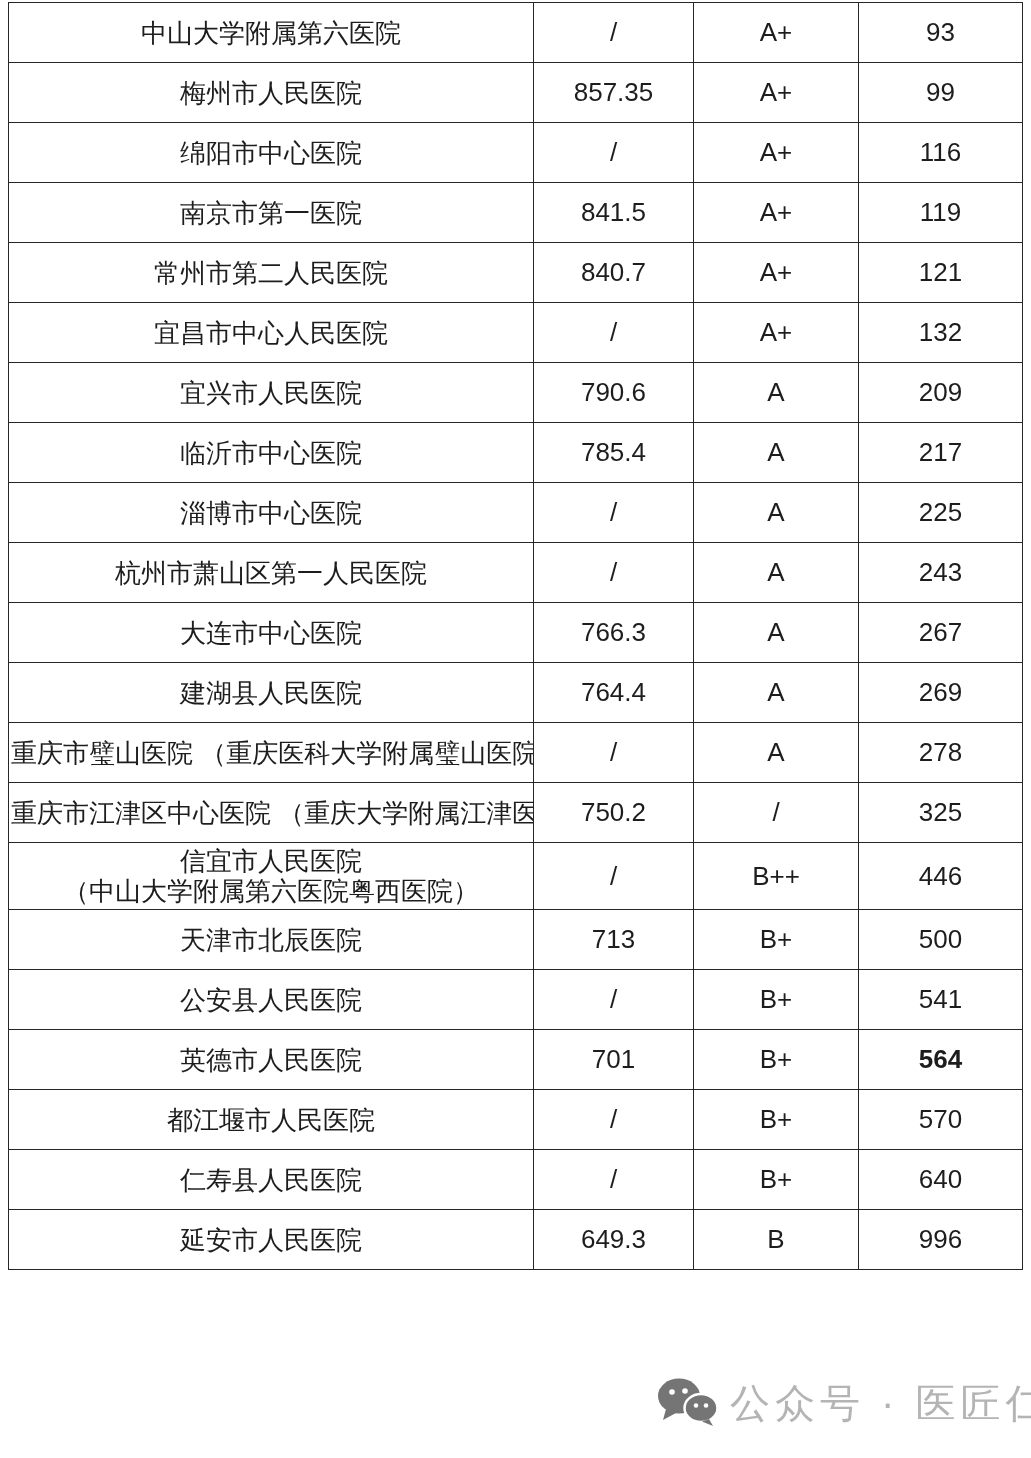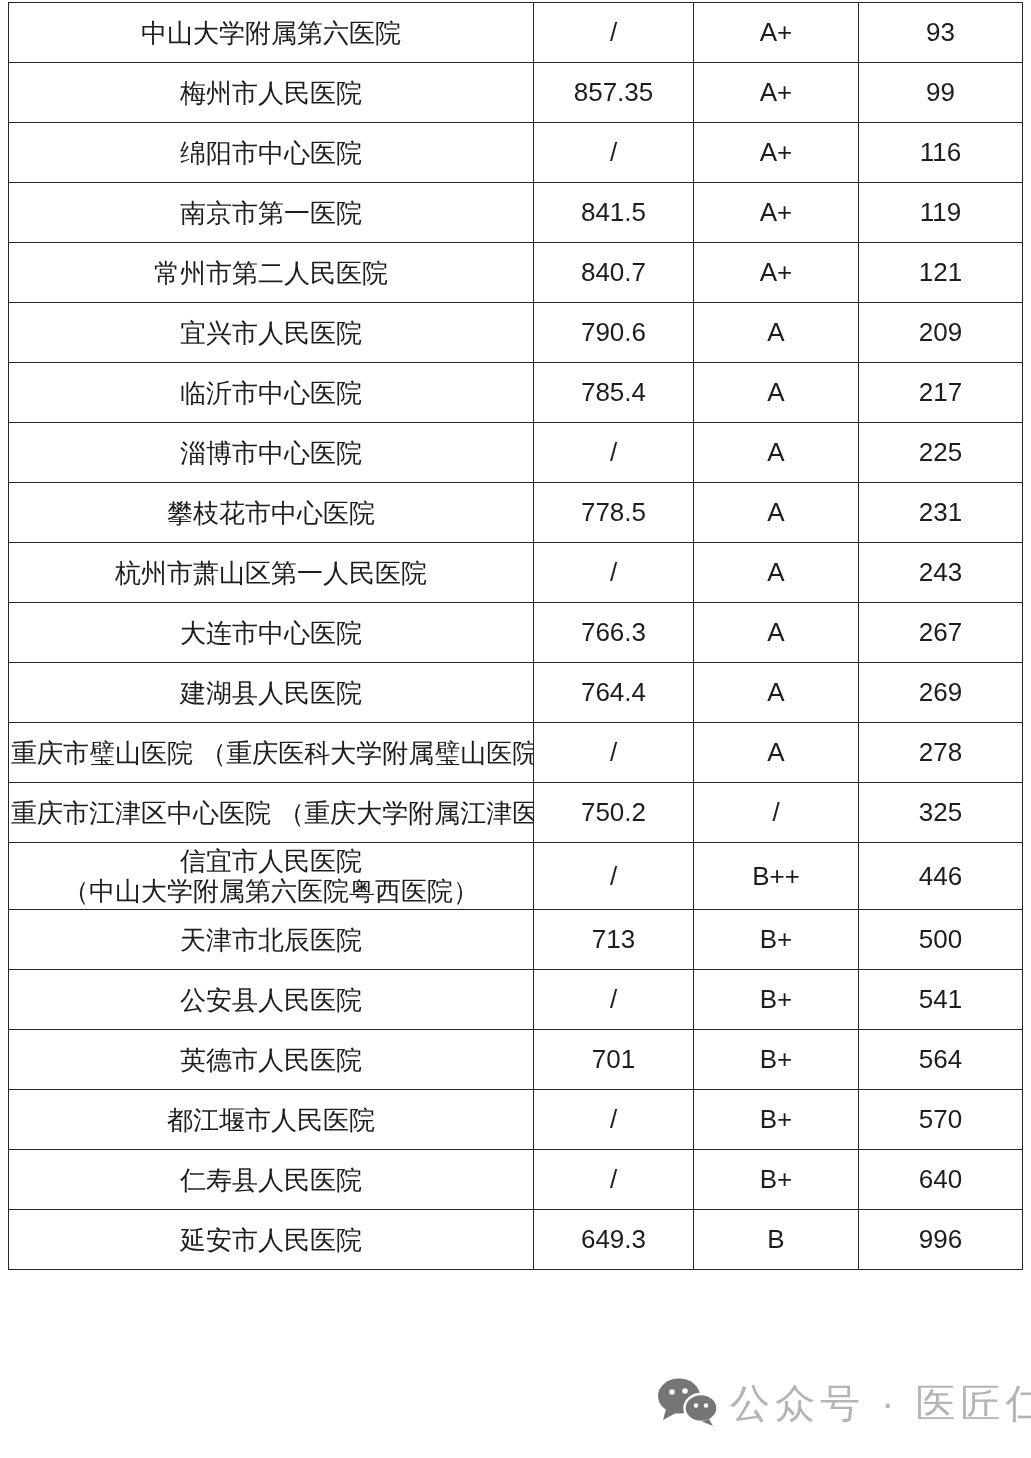--- a/index.html
+++ b/index.html
@@ -100,20 +100,28 @@
       <tr>
         <td style="border-color: rgb(38, 38, 38);">
           <div class="name-line">常州市第二人民医院</div>
         </td>
         <td style="border-color: rgb(38, 38, 38);">840.7</td>
         <td style="border-color: rgb(38, 38, 38);">A+</td>
         <td style="border-color: rgb(38, 38, 38);">121</td>
       </tr>
       <tr>
         <td style="border-color: rgb(38, 38, 38);">
+          <div class="name-line">宜昌市中心人民医院</div>
+        </td>
+        <td style="border-color: rgb(38, 38, 38);">/</td>
+        <td style="border-color: rgb(38, 38, 38);">A+</td>
+        <td style="border-color: rgb(38, 38, 38);">132</td>
+      </tr>
+      <tr>
+        <td style="border-color: rgb(38, 38, 38);">
           <div class="name-line">宜兴市人民医院</div>
         </td>
         <td style="border-color: rgb(38, 38, 38);">790.6</td>
         <td style="border-color: rgb(38, 38, 38);">A</td>
         <td style="border-color: rgb(38, 38, 38);">209</td>
       </tr>
       <tr>
         <td style="border-color: rgb(38, 38, 38);">
           <div class="name-line">临沂市中心医院</div>
         </td>
@@ -121,28 +129,20 @@
         <td style="border-color: rgb(38, 38, 38);">A</td>
         <td style="border-color: rgb(38, 38, 38);">217</td>
       </tr>
       <tr>
         <td style="border-color: rgb(38, 38, 38);">
           <div class="name-line">淄博市中心医院</div>
         </td>
         <td style="border-color: rgb(38, 38, 38);">/</td>
         <td style="border-color: rgb(38, 38, 38);">A</td>
         <td style="border-color: rgb(38, 38, 38);">225</td>
-      </tr>
-      <tr>
-        <td style="border-color: rgb(38, 38, 38);">
-          <div class="name-line">攀枝花市中心医院</div>
-        </td>
-        <td style="border-color: rgb(38, 38, 38);">778.5</td>
-        <td style="border-color: rgb(38, 38, 38);">A</td>
-        <td style="border-color: rgb(38, 38, 38);">231</td>
       </tr>
       <tr>
         <td style="border-color: rgb(38, 38, 38);">
           <div class="name-line">杭州市萧山区第一人民医院</div>
         </td>
         <td style="border-color: rgb(38, 38, 38);">/</td>
         <td style="border-color: rgb(38, 38, 38);">A</td>
         <td style="border-color: rgb(38, 38, 38);">243</td>
       </tr>
       <tr>
@@ -201,21 +201,21 @@
         <td style="border-color: rgb(38, 38, 38);">/</td>
         <td style="border-color: rgb(38, 38, 38);">B+</td>
         <td style="border-color: rgb(38, 38, 38);">541</td>
       </tr>
       <tr>
         <td style="border-color: rgb(38, 38, 38);">
           <div class="name-line">英德市人民医院</div>
         </td>
         <td style="border-color: rgb(38, 38, 38);">701</td>
         <td style="border-color: rgb(38, 38, 38);">B+</td>
-        <td style="border-color: rgb(38, 38, 38);">564</td>
+        <td style="border-color: rgb(38, 38, 38); font-weight: bold;">564</td>
       </tr>
       <tr>
         <td style="border-color: rgb(38, 38, 38);">
           <div class="name-line">都江堰市人民医院</div>
         </td>
         <td style="border-color: rgb(38, 38, 38);">/</td>
         <td style="border-color: rgb(38, 38, 38);">B+</td>
         <td style="border-color: rgb(38, 38, 38);">570</td>
       </tr>
       <tr>

